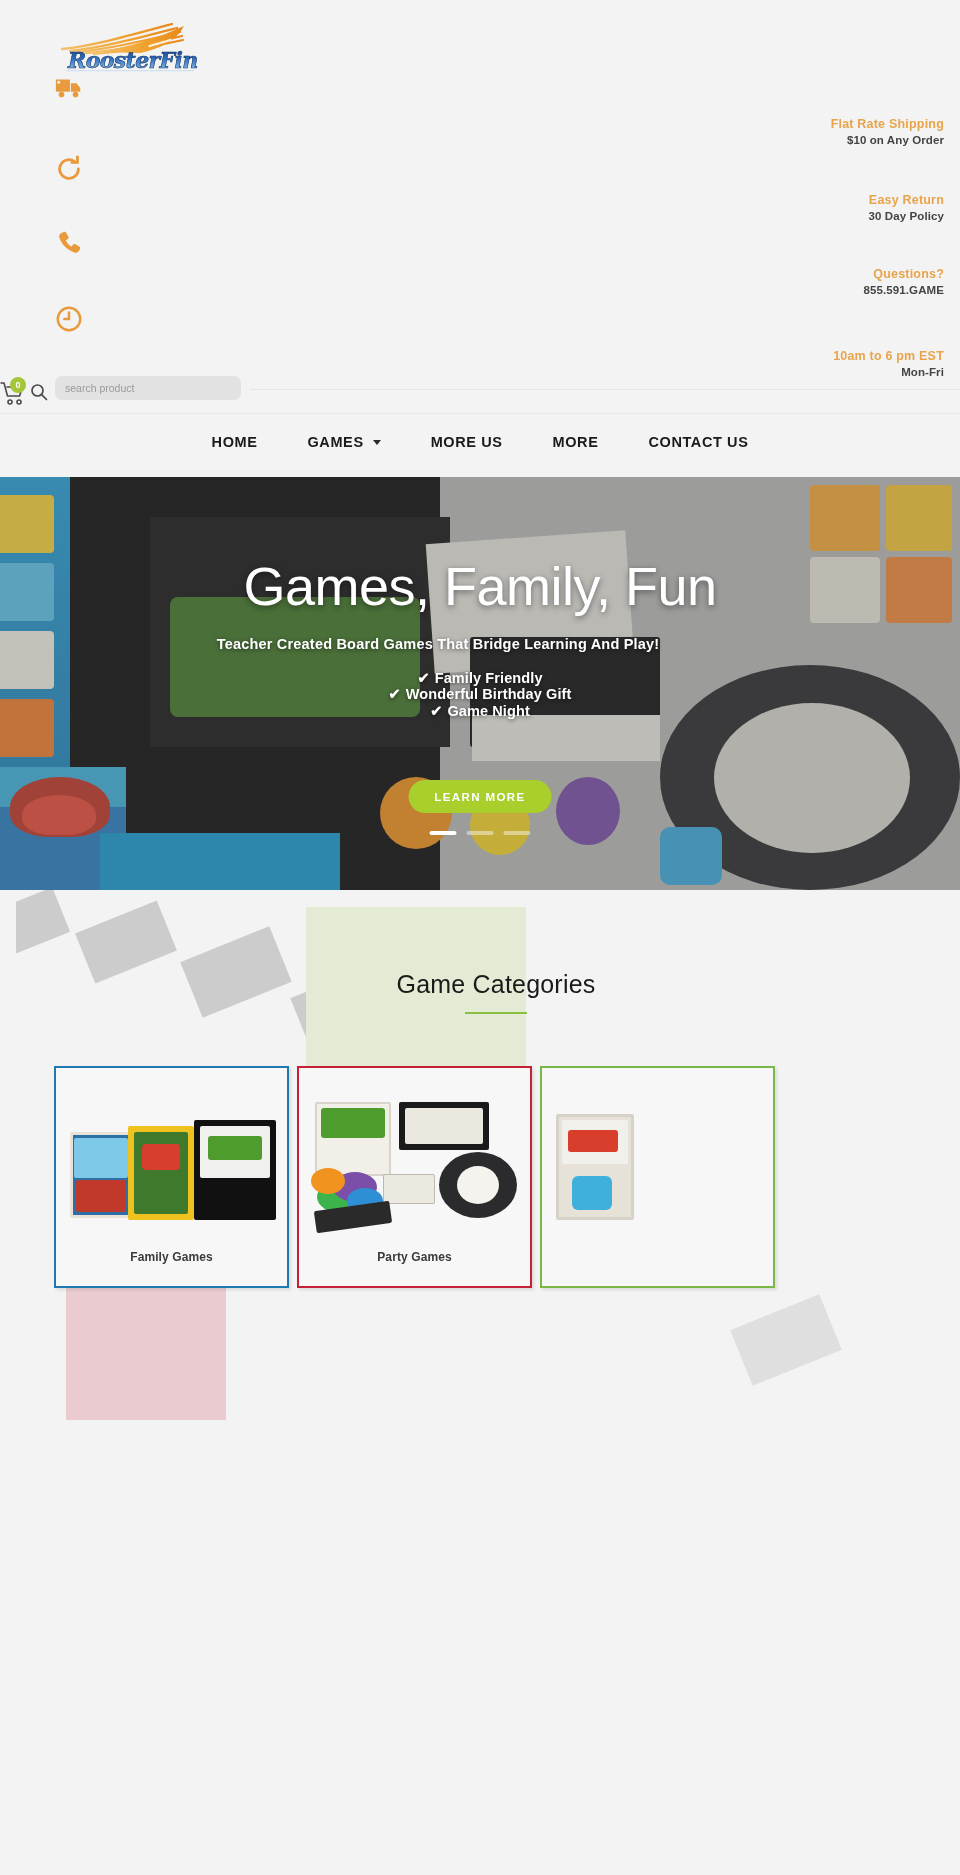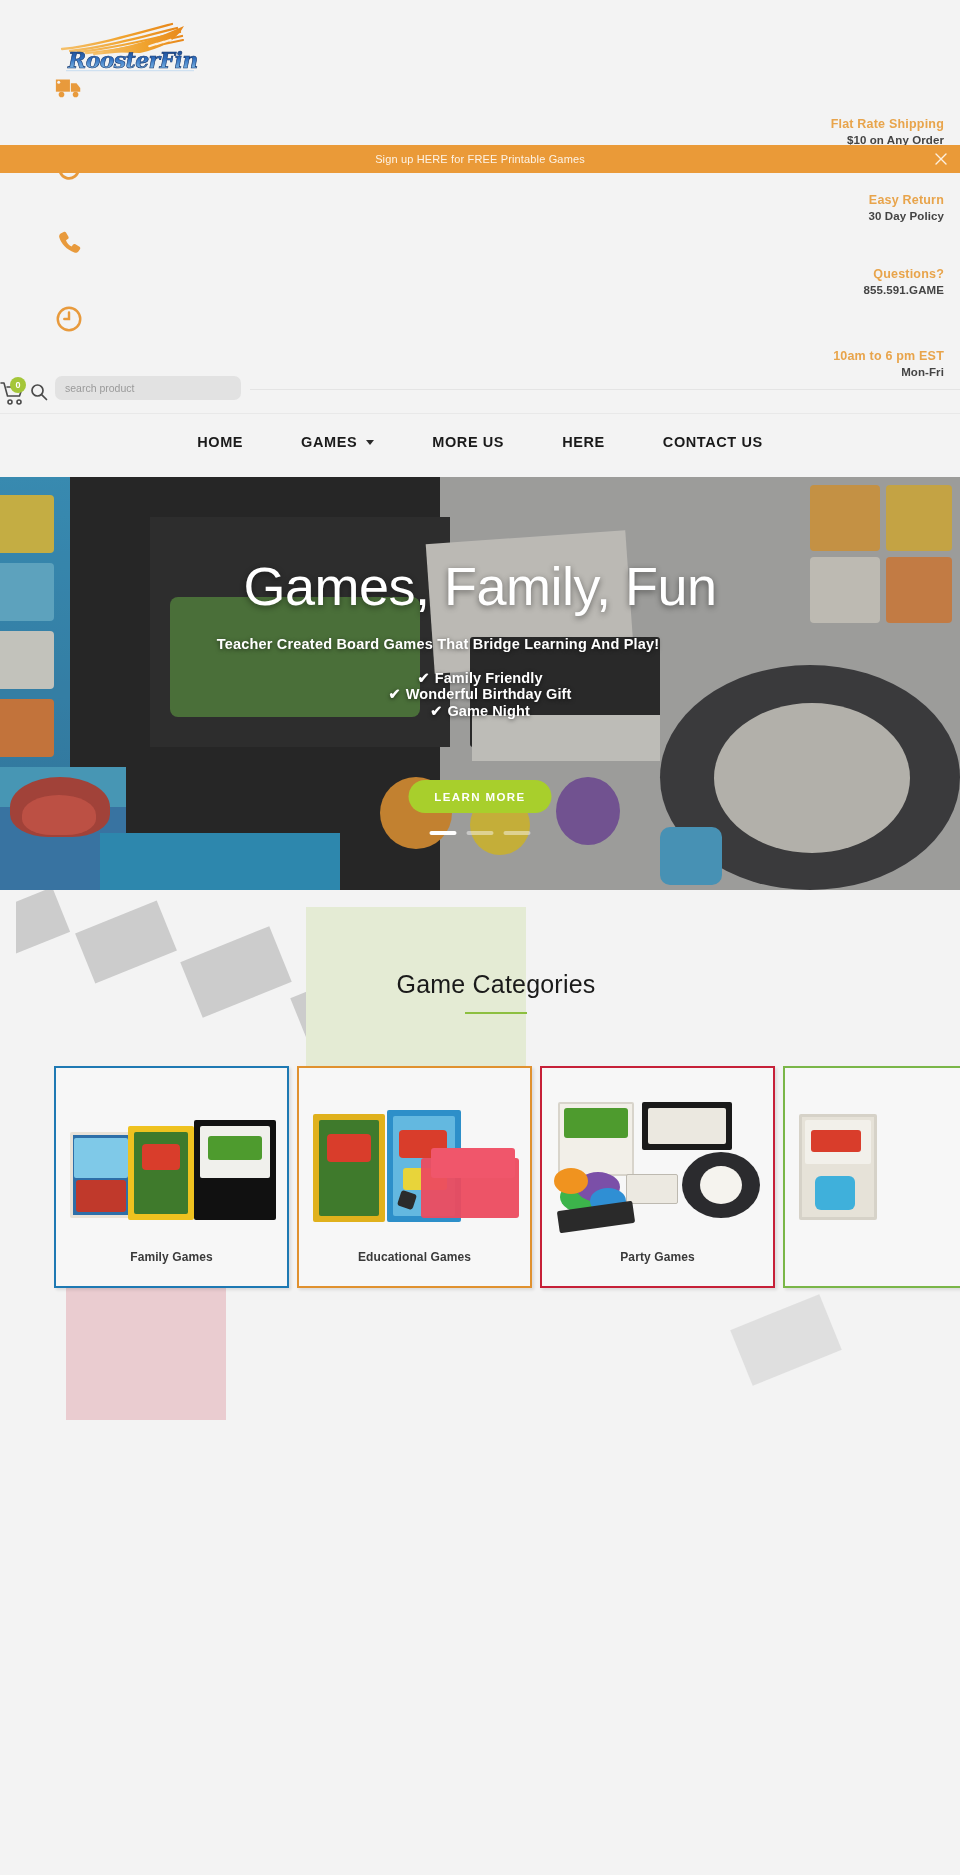--- a/index.html
+++ b/index.html
@@ -64,21 +64,21 @@
     padding: 0 10px; font-size: 10.5px; color: #555;
     font-family: "Liberation Sans", sans-serif;
   }
   .search-input::placeholder { color: #9a9a9a; }
   .search-rule { position: absolute; left: 250px; top: 14px; width: 710px; height: 1px; background: #e4e4e4; }
 
   
   .main-nav {
     position: absolute; left: 0; top: 413px; width: 960px; height: 57px;
     background: #f3f3f3; border-top: 1px solid #e8e8e8;
-    display: flex; align-items: center; justify-content: center; gap: 8px;
+    display: flex; align-items: center; justify-content: center; gap: 0px;
   }
   .nav-item {
     font-size: 14.5px; font-weight: bold; color: #1a1a1a; letter-spacing: .6px;
     padding: 0 25px; cursor: pointer; display: flex; align-items: center; gap: 9px;
     text-decoration: none;
   }
   .caret { width: 0; height: 0; border-left: 4.5px solid transparent; border-right: 4.5px solid transparent; border-top: 5px solid #2a2a2a; display: inline-block; }
 
   
   .hero { position: absolute; left: 0; top: 477px; width: 960px; height: 413px; overflow: hidden; background: #6f6f6f; }
@@ -219,28 +219,20 @@
     </div>
     <div class="info-text it-quest">
       <div class="info-title">Questions?</div>
       <div class="info-sub">855.591.GAME</div>
     </div>
     <div class="info-text it-hours">
       <div class="info-title">10am to 6 pm EST</div>
       <div class="info-sub">Mon-Fri</div>
     </div>
 
-    <div class="promo-bar">
-      <span class="promo-text">Sign up HERE for FREE Printable Games</span>
-      <span class="promo-close">
-        <svg viewBox="0 0 14 14" stroke="currentColor" stroke-width="1.4" stroke-linecap="round">
-            <path d="M2 2l10 10M12 2L2 12"></path>
-          </svg>
-      </span>
-    </div>
 
     <div class="search-row">
       <div class="cart-wrap">
         <svg viewBox="0 0 28 26" fill="none" stroke="currentColor" stroke-width="1.6" stroke-linecap="round" stroke-linejoin="round">
           <path d="M1 2h3l3.5 13h12l3-9H7"></path>
             <circle cx="10" cy="21" r="2"></circle>
             <circle cx="19" cy="21" r="2"></circle>
         </svg>
         <span class="cart-badge">0</span>
       </div>
@@ -259,21 +251,21 @@
         <span>HOME</span>
       </a>
       <a class="nav-item" href="#">
         <span>GAMES</span>
         <span class="caret"></span>
       </a>
       <a class="nav-item" href="#">
         <span>MORE US</span>
       </a>
       <a class="nav-item" href="#">
-        <span>HERE</span>
+        <span>MORE</span>
       </a>
       <a class="nav-item" href="#">
         <span>CONTACT US</span>
       </a>
     </nav>
   </div>
 
   <section class="hero">
     <div class="hero-photo">
 
@@ -355,35 +347,20 @@
           <div class="bx" style="left:72px;top:30px;width:66px;height:94px;background:#efc21f;border:4px solid #efc21f;"></div>
           <div class="bx" style="left:78px;top:36px;width:54px;height:82px;background:#3f7a2c;"></div>
           <div class="bx" style="left:86px;top:48px;width:38px;height:26px;background:#d93d2b;border-radius:4px;"></div>
           <div class="bx" style="left:138px;top:24px;width:82px;height:100px;background:#111;border-radius:2px;"></div>
           <div class="bx" style="left:144px;top:30px;width:70px;height:52px;background:#f0f0ec;"></div>
           <div class="bx" style="left:152px;top:40px;width:54px;height:24px;background:#4e9b2e;border-radius:3px;"></div>
         </div>
         <div class="cat-label">Family Games</div>
       </div>
 
-      <div class="cat-card c-orange">
-        <div class="card-imgs">
-          <div class="bx" style="left:14px;top:18px;width:72px;height:108px;background:#e0b11c;border:4px solid #e0b11c;"></div>
-          <div class="bx" style="left:20px;top:24px;width:60px;height:96px;background:#3f7a2c;"></div>
-          <div class="bx" style="left:28px;top:38px;width:44px;height:28px;background:#d93d2b;border-radius:4px;"></div>
-          <div class="bx" style="left:88px;top:14px;width:74px;height:112px;background:#2d8fc9;border:4px solid #2d8fc9;"></div>
-          <div class="bx" style="left:94px;top:20px;width:62px;height:100px;background:#63b8e0;"></div>
-          <div class="bx" style="left:100px;top:34px;width:48px;height:28px;background:#d93d2b;border-radius:4px;"></div>
-          <div class="bx" style="left:104px;top:72px;width:44px;height:22px;background:#e8d43a;border-radius:3px;"></div>
-          <div class="bx" style="left:100px;top:96px;width:16px;height:16px;background:#2b2b2b;border-radius:3px;transform:rotate(18deg);"></div>
-          <div class="bx" style="left:122px;top:62px;width:98px;height:60px;background:#ec4b5f;border-radius:3px;opacity:.95;"></div>
-          <div class="bx" style="left:132px;top:52px;width:84px;height:30px;background:#f0566b;border-radius:3px;"></div>
-        </div>
-        <div class="cat-label">Educational Games</div>
-      </div>
 
       <div class="cat-card c-red">
         <div class="card-imgs">
           <div class="bx" style="left:16px;top:6px;width:76px;height:74px;background:#f2efe8;border:2px solid #d8d4cb;"></div>
           <div class="bx" style="left:22px;top:12px;width:64px;height:30px;background:#4e9b2e;border-radius:3px;"></div>
           <div class="bx" style="left:100px;top:6px;width:90px;height:48px;background:#1a1a1a;border-radius:2px;"></div>
           <div class="bx" style="left:106px;top:12px;width:78px;height:36px;background:#ebe8e0;"></div>
           <div class="bx" style="left:18px;top:84px;width:54px;height:34px;background:#3cb44b;border-radius:50%;"></div>
           <div class="bx" style="left:34px;top:76px;width:44px;height:30px;background:#7b4fa8;border-radius:50%;"></div>
           <div class="bx" style="left:12px;top:72px;width:34px;height:26px;background:#f0931f;border-radius:50%;"></div>

